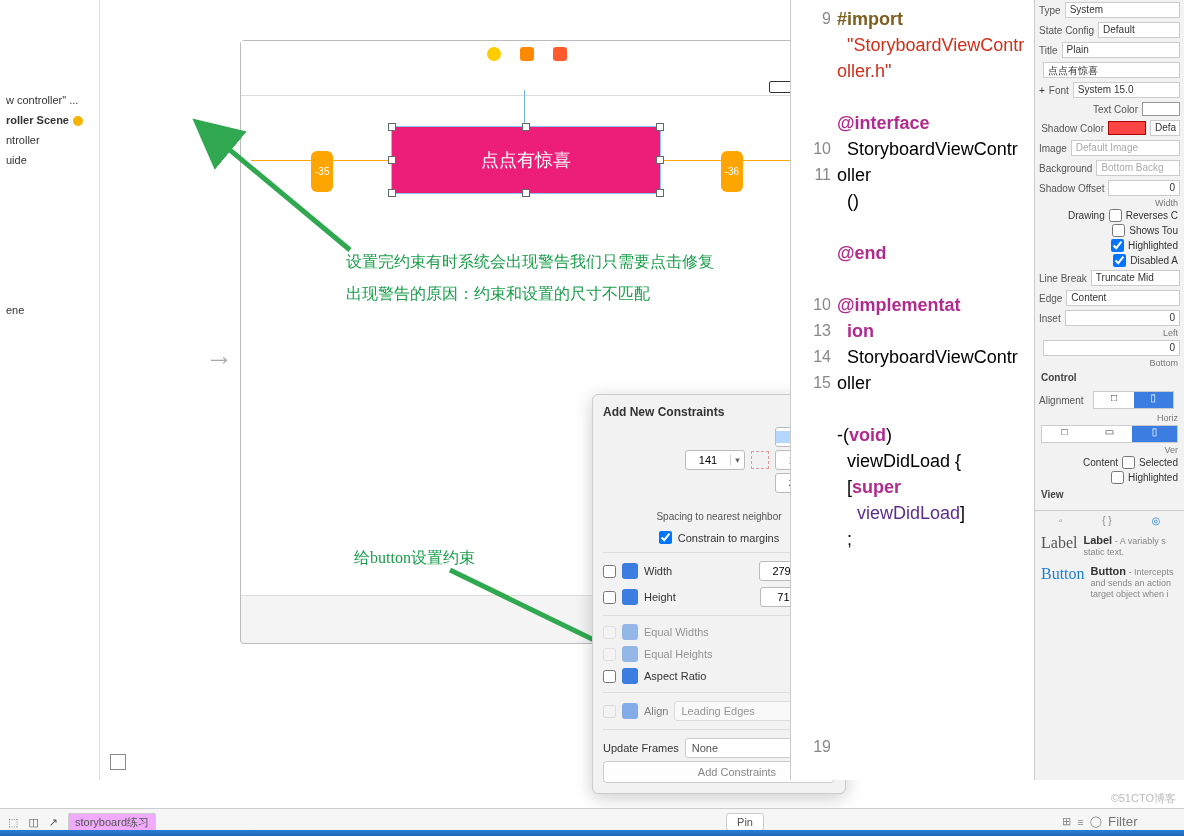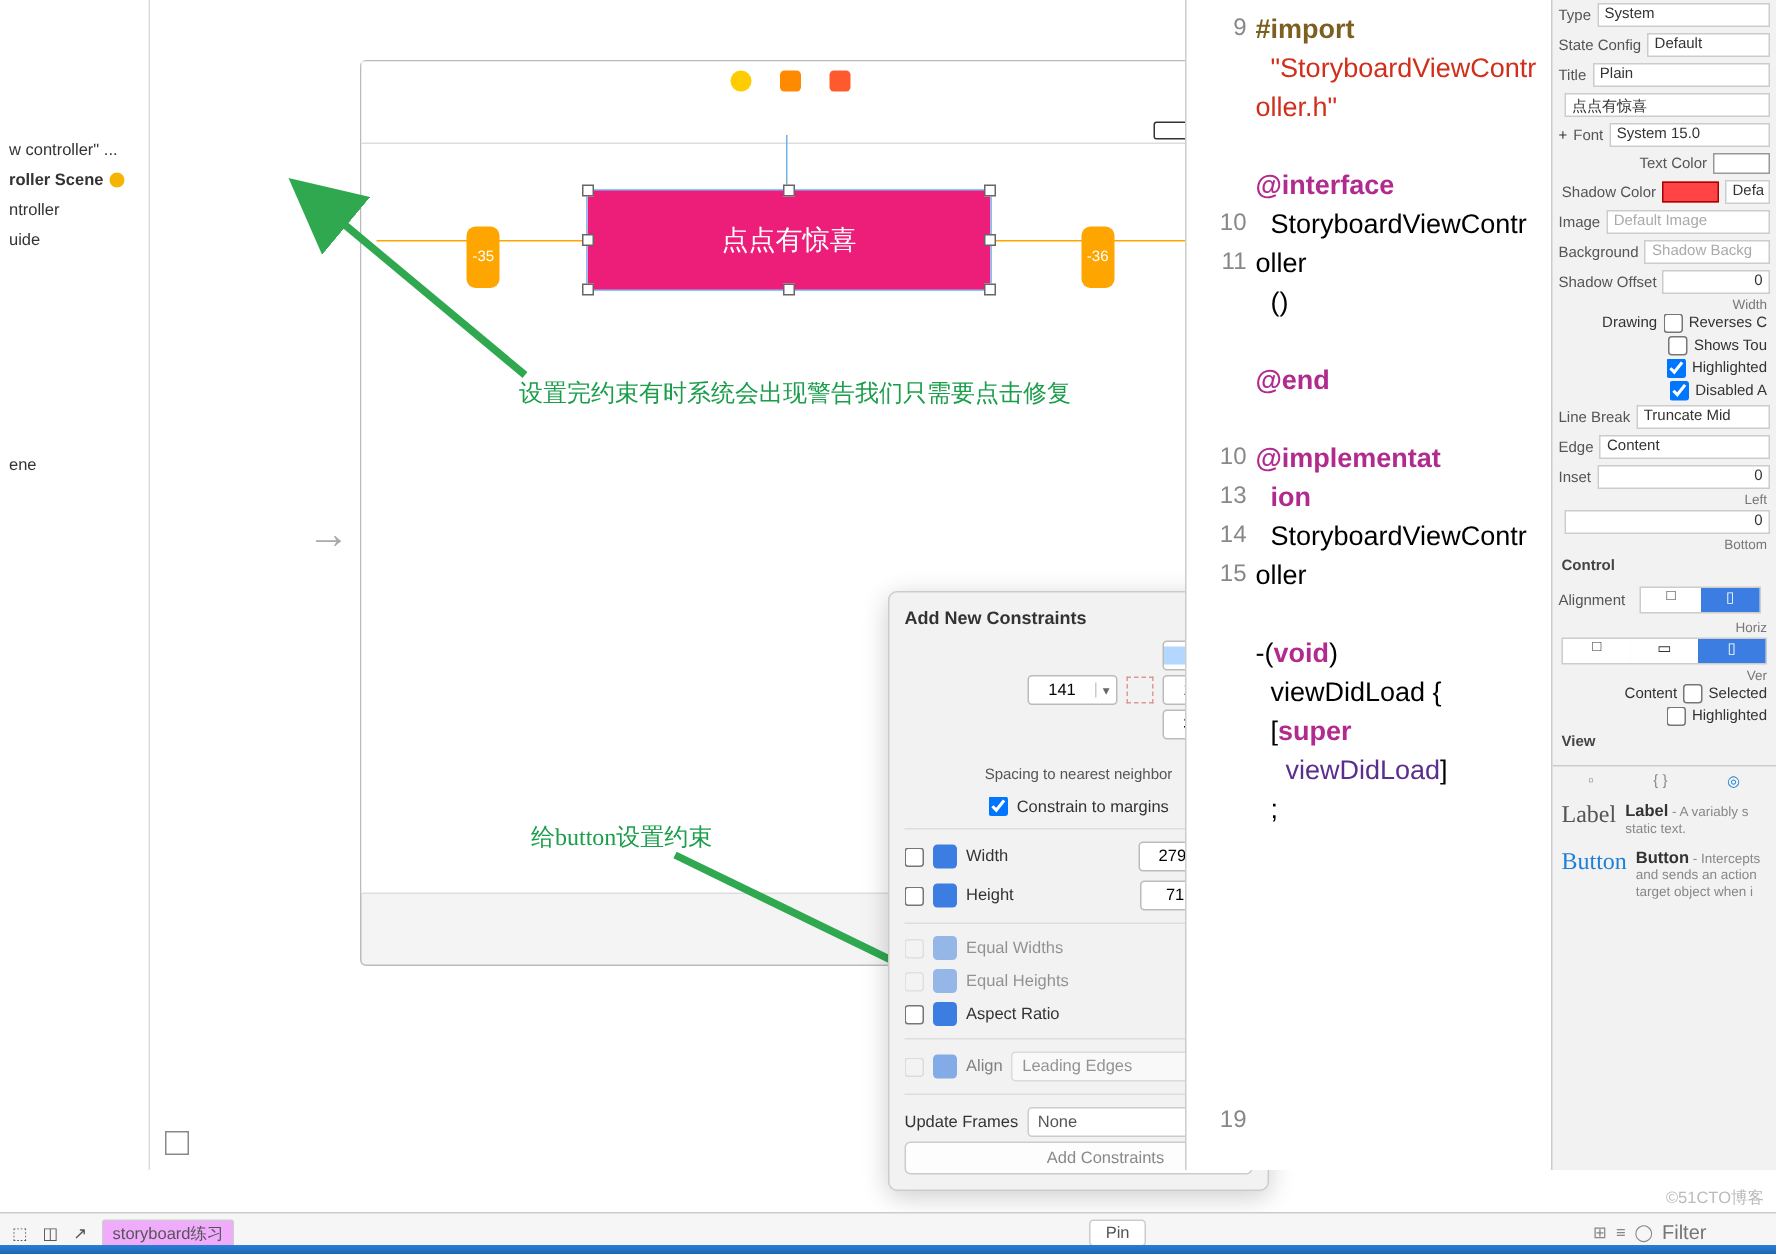--- a/index.html
+++ b/index.html
@@ -139,20 +139,21 @@
         <div class="handle tr"></div>
         <div class="handle ml"></div>
         <div class="handle mr"></div>
         <div class="handle bl"></div>
         <div class="handle bm"></div>
         <div class="handle br"></div>
       </div>
     </div>
   </div>
   <div class="note n1">设置完约束有时系统会出现警告我们只需要点击修复</div>
+  <div class="note n2">出现警告的原因：约束和设置的尺寸不匹配</div>
   <div class="note n3">给button设置约束</div>
   <div class="sizeclass">
     <i>w</i><span>Any</span>&nbsp;
     <i>h</i><span>Any</span>
   </div>
   <div class="canvas-bottom-left"></div>
   <div class="canvas-bottom-icons">
     <span>⊞</span>
     <span>吕</span>
     <span>⊦⊣</span>
@@ -338,21 +339,21 @@
       <label>Shadow Color</label>
       <span class="swatch red"></span>
       <div class="field" style="flex:0 0 30px">Defa</div>
     </div>
   <div class="prop">
       <label>Image</label>
       <div class="field" style="color:#aaa">Default Image</div>
     </div>
   <div class="prop">
       <label>Background</label>
-      <div class="field" style="color:#aaa">Shadow Backg</div>
+      <div class="field" style="color:#aaa">Bottom Backg</div>
     </div>
   <div class="prop">
       <label>Shadow Offset</label>
       <div class="field" style="text-align:right">0</div>
     </div>
   <div class="sub">Width</div>
   <div class="chkline">
       <label style="flex:1;text-align:right">Drawing</label>
       <input type="checkbox" style="">
       <span>Reverses C</span>

